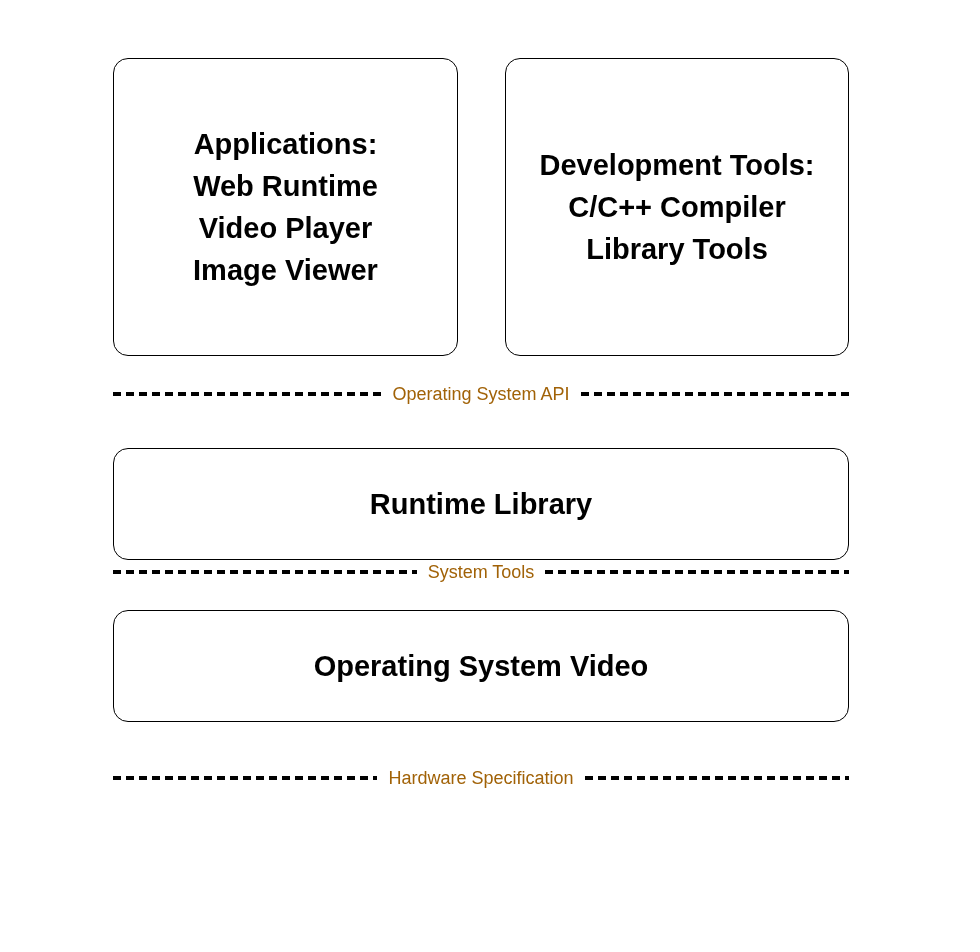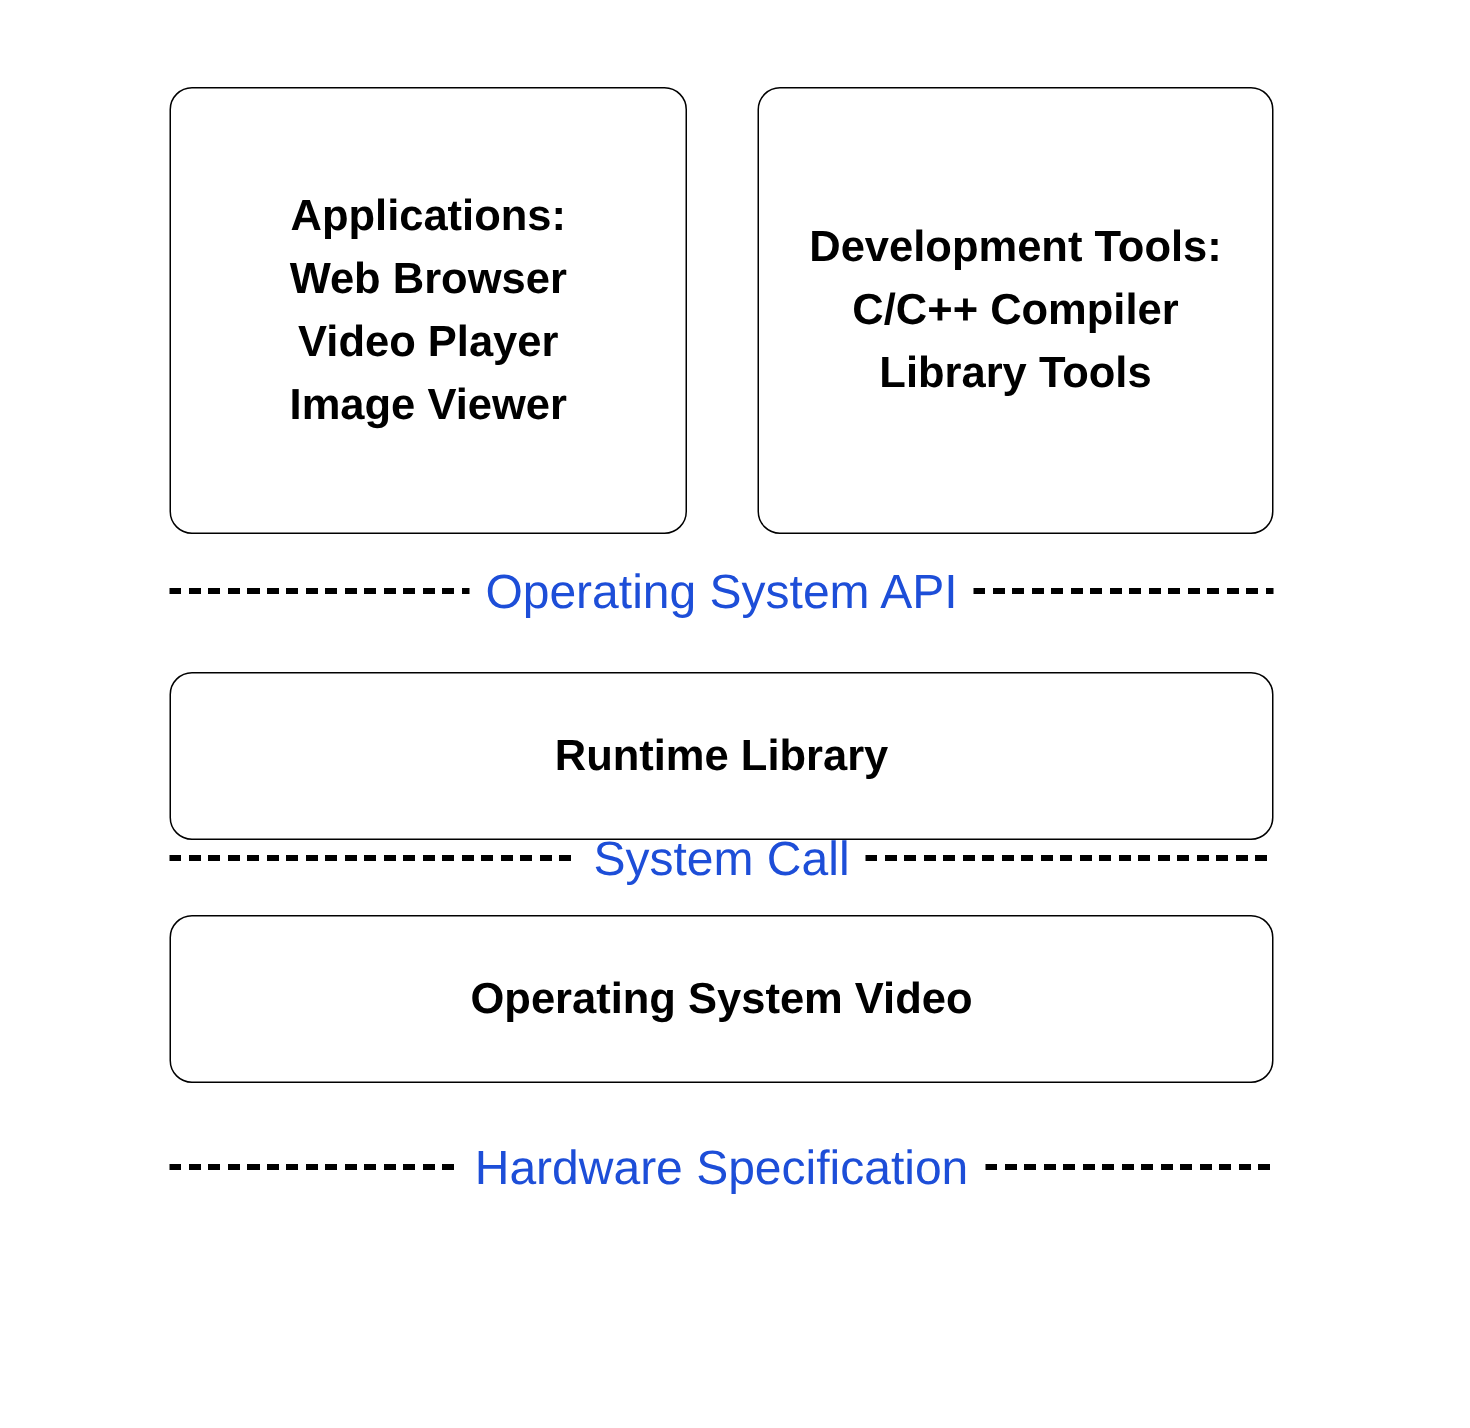--- a/index.html
+++ b/index.html
@@ -56,34 +56,34 @@
     height: 4px;
     background: repeating-linear-gradient(
       90deg,
       #000000 0px, #000000 8px,
       transparent 8px, transparent 13px
     );
   }
   .separator .sep-label {
     flex: 0 0 auto;
     margin: 0 11px;
-    color: #1d4ed8;
-    font-size: 32px;
+    color: #a16207;
+    font-size: 18px;
     line-height: 34px;
     white-space: nowrap;
   }
 </style>
 </head>
 <body>
 
 <div class="canvas">
 
   <div class="box box-apps">
     <div class="line">Applications:</div>
-    <div class="line">Web Browser</div>
+    <div class="line">Web Runtime</div>
     <div class="line">Video Player</div>
     <div class="line">Image Viewer</div>
   </div>
 
   <div class="box box-dev">
     <div class="line">Development Tools:</div>
     <div class="line">C/C++ Compiler</div>
     <div class="line">Library Tools</div>
   </div>
 
@@ -92,21 +92,21 @@
     <span class="sep-label">Operating System API</span>
     <span class="dash"></span>
   </div>
 
   <div class="box box-runtime">
     <div class="line">Runtime Library</div>
   </div>
 
   <div class="separator sep-2">
     <span class="dash"></span>
-    <span class="sep-label">System Call</span>
+    <span class="sep-label">System Tools</span>
     <span class="dash"></span>
   </div>
 
   <div class="box box-kernel">
     <div class="line">Operating System Video</div>
   </div>
 
   <div class="separator sep-3">
     <span class="dash"></span>
     <span class="sep-label">Hardware Specification</span>

